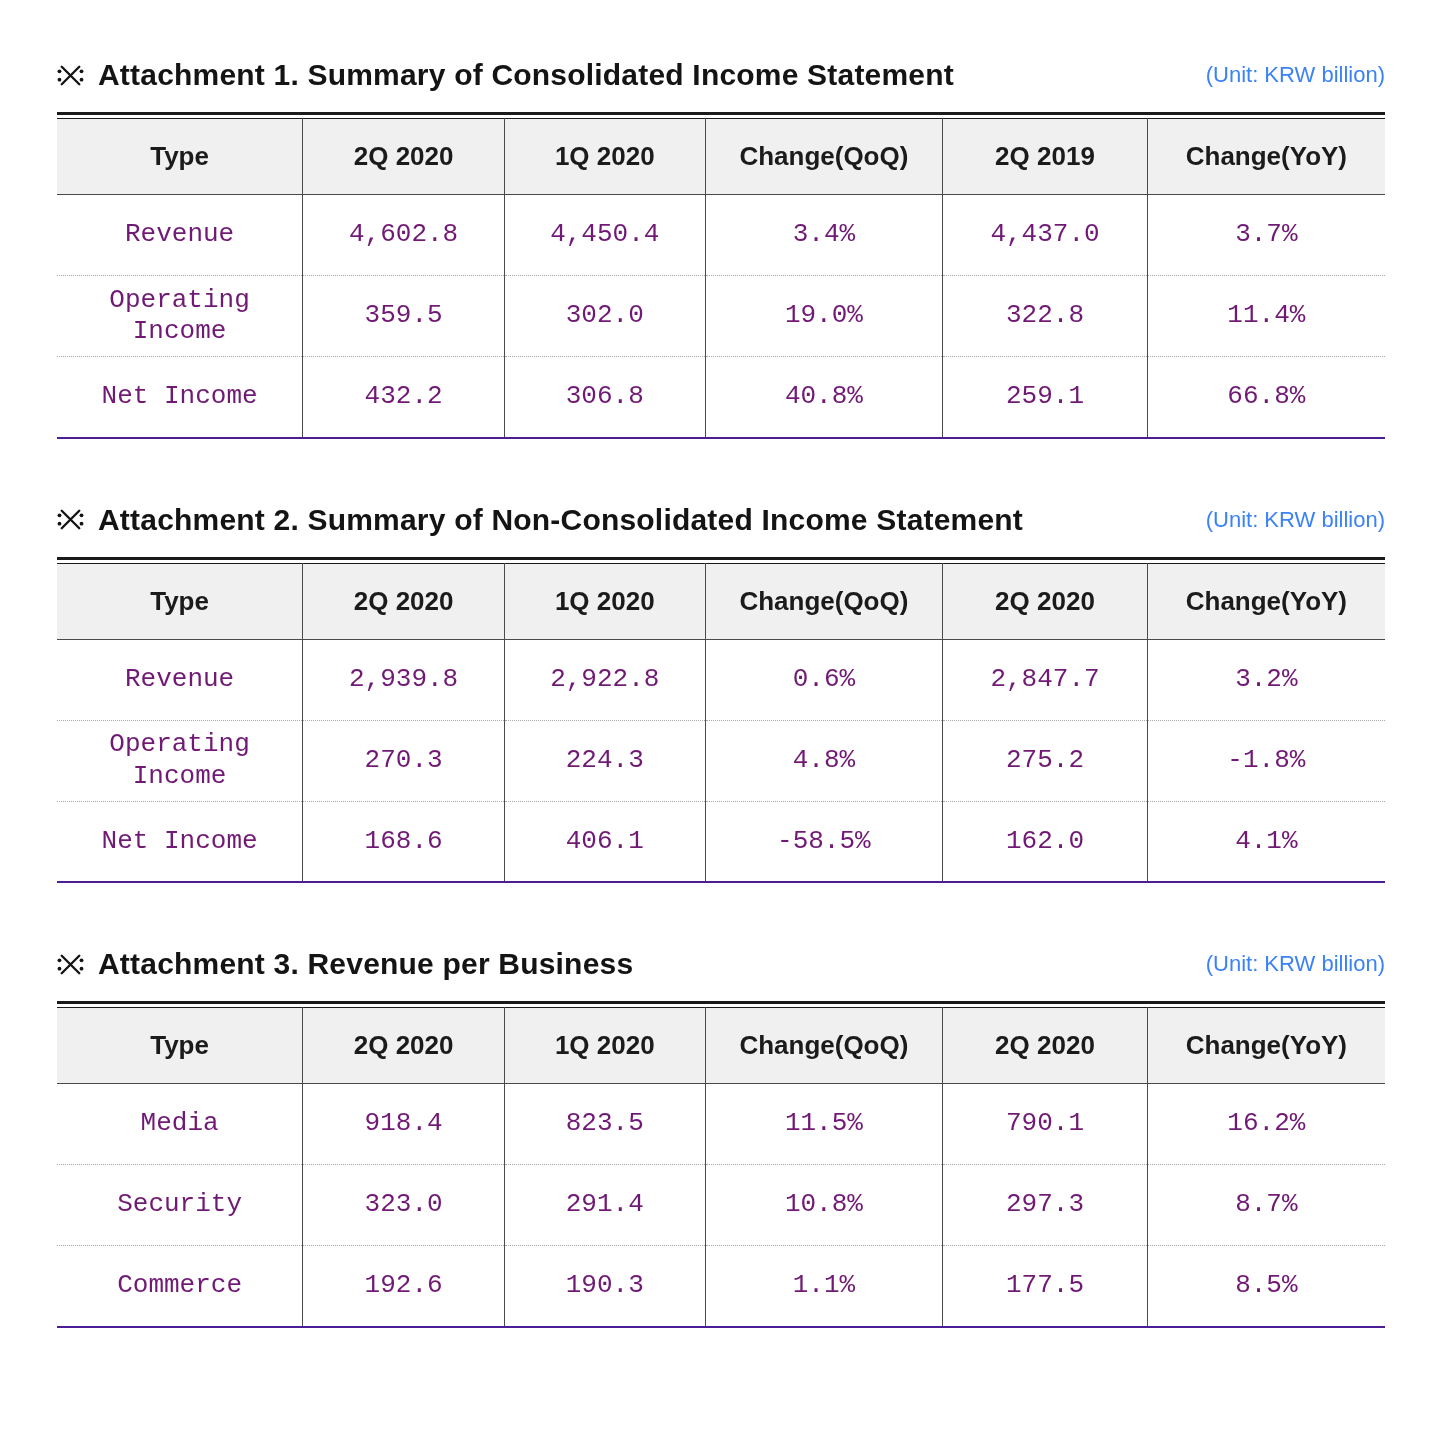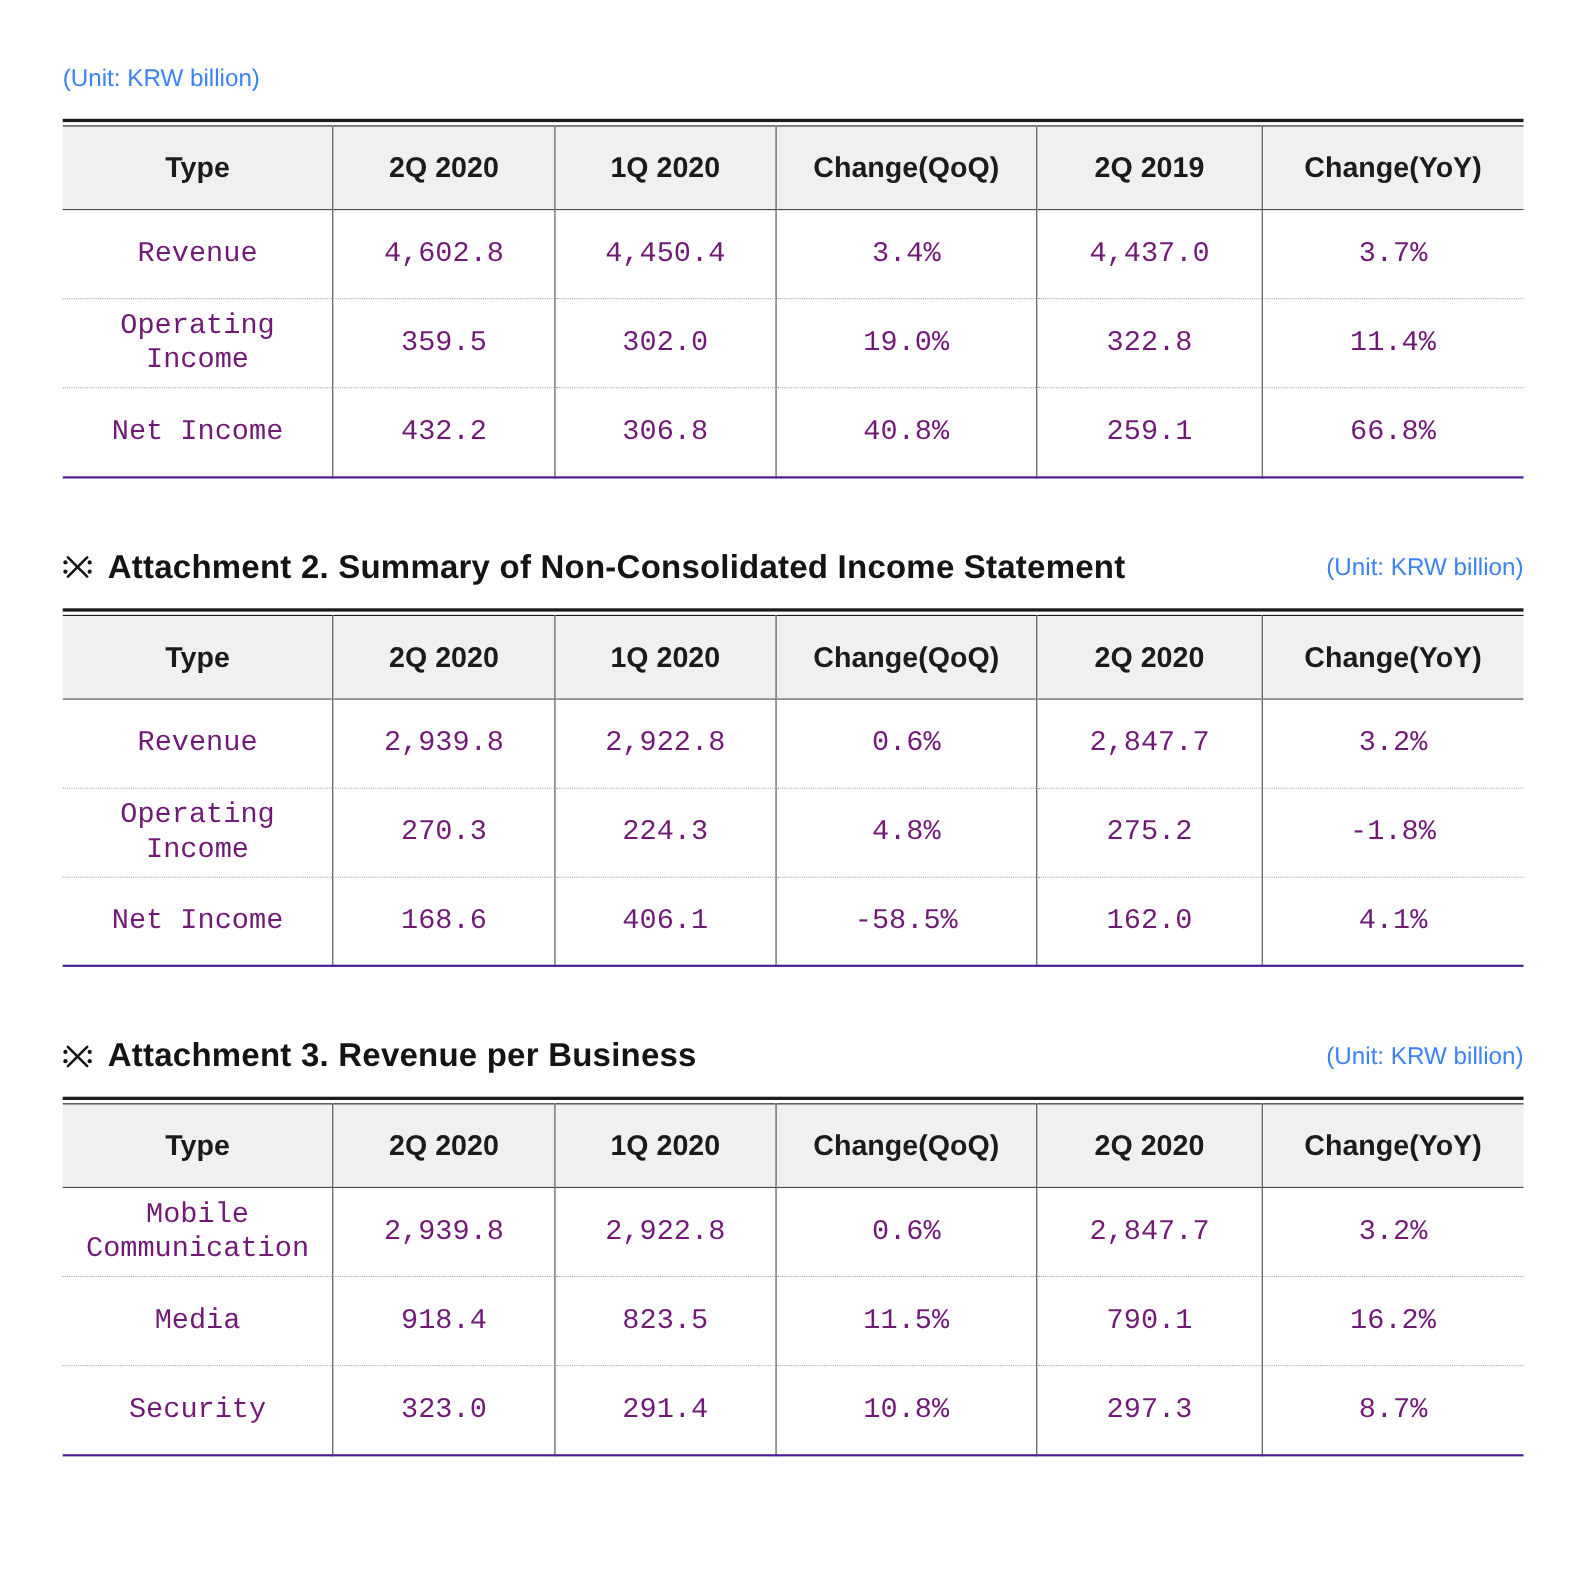--- a/index.html
+++ b/index.html
@@ -80,20 +80,37 @@
   th:nth-child(5) { width: 15.4%; }
   th:nth-child(6) { width: 17.9%; }
 </style>
 </head>
 <body>
 
 <div class="page">
 
   <div class="section">
     <div class="section-head">
+      <div class="section-title">
+        <span class="ref-icon">
+          <svg viewBox="0 0 24 24" aria-hidden="true">
+            <g stroke="#141414" stroke-width="2.1" stroke-linecap="round">
+              <line x1="4.2" y1="4.2" x2="19.8" y2="19.8"></line>
+              <line x1="19.8" y1="4.2" x2="4.2" y2="19.8"></line>
+            </g>
+            <g fill="#141414">
+              <circle cx="2.2" cy="8.3" r="1.7"></circle>
+              <circle cx="2.2" cy="15.7" r="1.7"></circle>
+              <circle cx="21.8" cy="8.3" r="1.7"></circle>
+              <circle cx="21.8" cy="15.7" r="1.7"></circle>
+            </g>
+          </svg>
+        </span>
+        <span>Attachment 1. Summary of Consolidated Income Statement</span>
+      </div>
       <span class="unit">(Unit: KRW billion)</span>
     </div>
     <div class="tbl-wrap">
       <table>
           <thead>
             <tr>
               <th>Type</th>
               <th>2Q 2020</th>
               <th>1Q 2020</th>
               <th>Change(QoQ)</th>
@@ -222,41 +239,41 @@
               <th>Type</th>
               <th>2Q 2020</th>
               <th>1Q 2020</th>
               <th>Change(QoQ)</th>
               <th>2Q 2020</th>
               <th>Change(YoY)</th>
             </tr>
           </thead>
           <tbody>
             <tr>
-              <th scope="row">Mobile Communication</th>
-              <td>2,939.8</td>
-              <td>2,922.8</td>
-              <td>0.6%</td>
-              <td>2,847.7</td>
-              <td>3.2%</td>
-            </tr>
-            <tr>
               <th scope="row">Media</th>
               <td>918.4</td>
               <td>823.5</td>
               <td>11.5%</td>
               <td>790.1</td>
               <td>16.2%</td>
             </tr>
             <tr>
               <th scope="row">Security</th>
               <td>323.0</td>
               <td>291.4</td>
               <td>10.8%</td>
               <td>297.3</td>
               <td>8.7%</td>
             </tr>
+            <tr>
+              <th scope="row">Commerce</th>
+              <td>192.6</td>
+              <td>190.3</td>
+              <td>1.1%</td>
+              <td>177.5</td>
+              <td>8.5%</td>
+            </tr>
           </tbody>
         </table>
     </div>
   </div>
 
 </div>
 
 </body></html>

